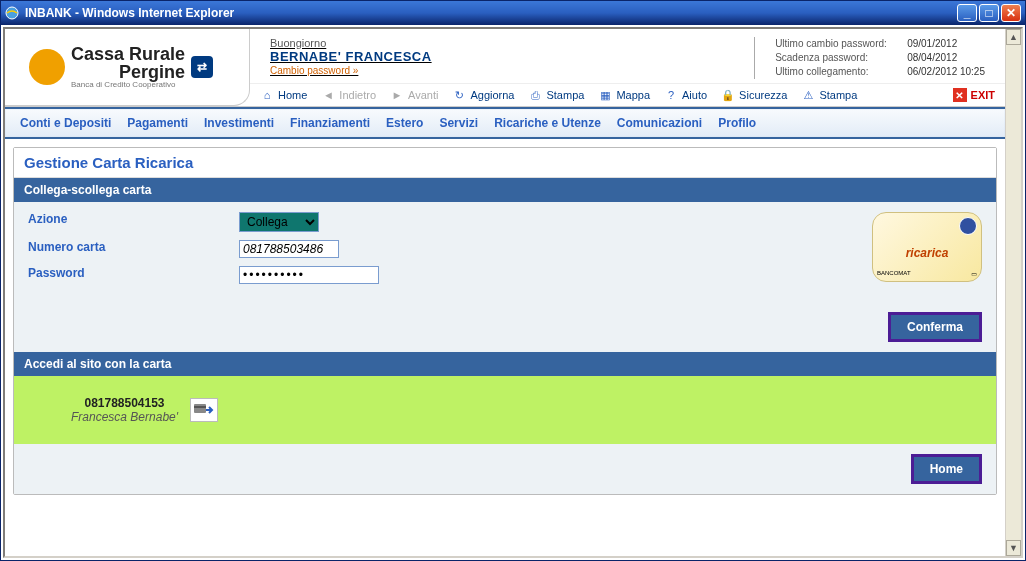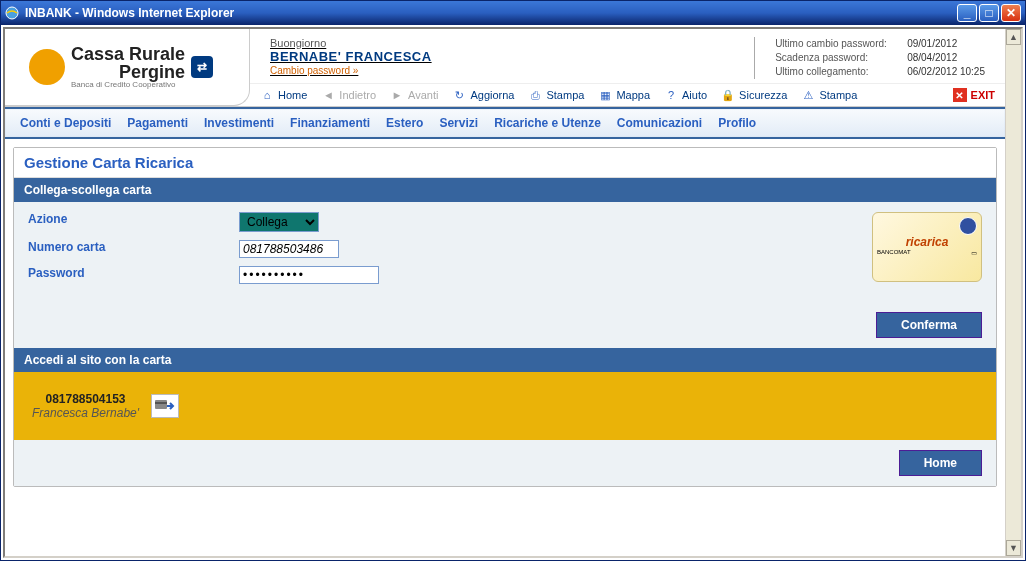--- a/index.html
+++ b/index.html
@@ -62,30 +62,30 @@
 .section-bar { background: #36649e; color: #fff; padding: 5px 10px; font-size: 12px; font-weight: bold; }
 .section-body { background: #edf2f5; padding: 10px 14px; position: relative; }
 
 .form-row { display: flex; margin-bottom: 8px; gap: 46px; }
 .form-label { width: 165px; color: #2a5fc0; font-weight: bold; font-size: 12px; }
 .form-field select, .form-field input { border: 1px solid #7a9ccf; font-size: 12px; padding: 1px 3px; font-family: inherit; }
 .form-field select { width: 80px; background: #0f766e; }
 .form-field input[type=text] { width: 100px; font-style: italic; }
 .form-field input[type=password] { width: 140px; letter-spacing: 2px; }
 
-.card-img { position: absolute; right: 14px; top: 10px; width: 110px; height: 70px; border-radius: 6px; background: linear-gradient(135deg, #fff8e0, #f8e8a0); border: 1px solid #d0c080; display: flex; flex-direction: column; justify-content: flex-start; padding: 4px; font-size: 8px; }
+.card-img { position: absolute; right: 14px; top: 10px; width: 110px; height: 70px; border-radius: 14px; background: linear-gradient(135deg, #fff8e0, #f8e8a0); border: 1px solid #d0c080; display: flex; flex-direction: column; justify-content: space-between; padding: 4px; font-size: 8px; }
 .card-top { display: flex; justify-content: flex-end; }
 .card-circle { width: 18px; height: 18px; border-radius: 50%; background: #3050a0; border: 1px solid #fff; }
 .card-mid { color: #c04000; font-size: 12px; font-style: italic; text-align: center; font-weight: bold; }
 .card-bot { display: flex; justify-content: space-between; font-size: 6px; }
 
 .btn-row { display: flex; justify-content: flex-end; padding: 10px 14px; background: #edf2f5; }
-.btn { border: 1px solid #4c1d95; background: #36649e; color: #fff; padding: 5px 24px; font-size: 12px; font-weight: bold; cursor: pointer; font-family: inherit; }
-
-.access-body { background: #eab308; padding: 20px 18px; }
+.btn { border: 3px solid #4c1d95; background: #36649e; color: #fff; padding: 5px 16px; font-size: 12px; font-weight: bold; cursor: pointer; font-family: inherit; }
+
+.access-body { background: #bef264; padding: 20px 57px; }
 .card-entry { display: flex; align-items: center; gap: 12px; }
 .card-entry-text { text-align: center; }
 .card-num { font-weight: bold; color: #222; font-size: 12px; }
 .card-name { font-style: italic; color: #555; font-size: 12px; }
 .card-link-icon { width: 28px; height: 24px; border: 1px solid #bbb; background: #fff; display: flex; align-items: center; justify-content: center; cursor: pointer; }
 
 .footer-btn-row { display: flex; justify-content: flex-end; padding: 10px 14px; background: #edf2f5; }
 </style>
 </head>
 <body>

